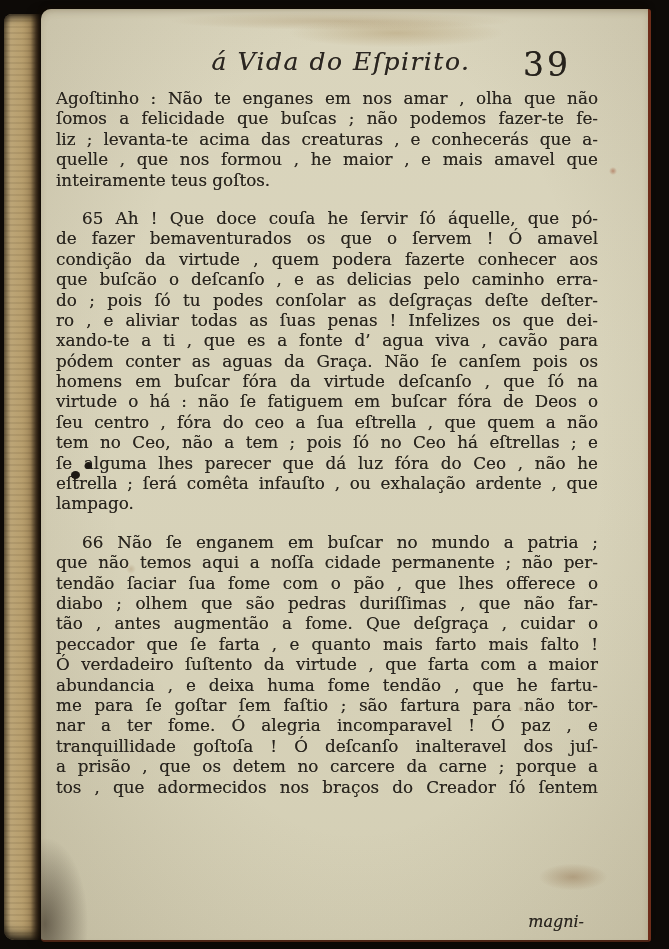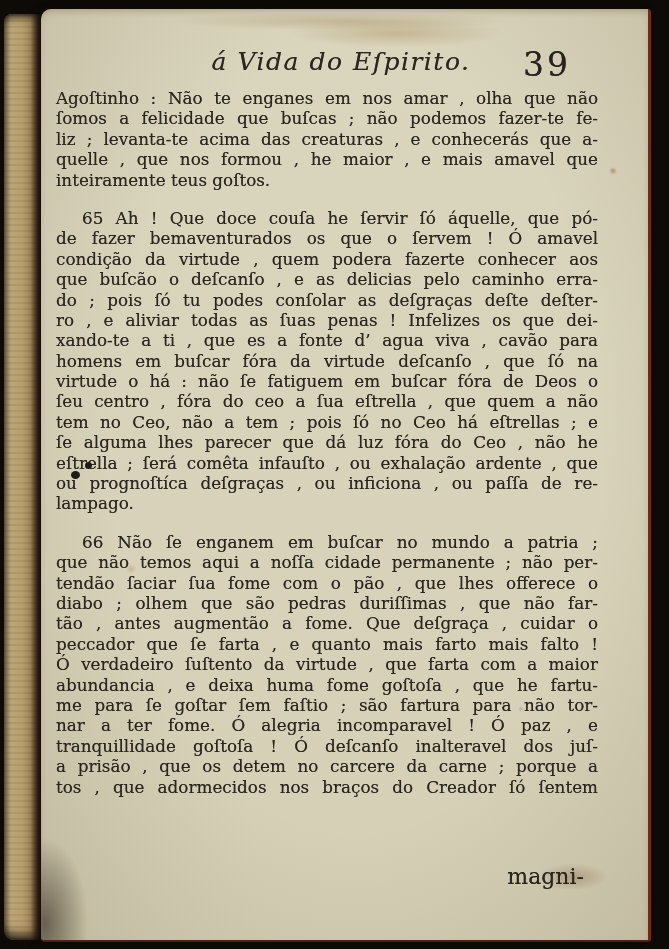--- a/index.html
+++ b/index.html
@@ -73,27 +73,28 @@
   .line{
     text-align:justify;
     text-align-last:justify;
     white-space:nowrap;
     height:20.4px;
     overflow:visible;
   }
   .line.short{text-align-last:left;white-space:normal;}
   .line.indent{text-indent:26px;margin-top:18px;}
   .catchword{
-    position:absolute;left:15px;top:855px;width:542px;
+    position:absolute;left:15px;top:903px;width:542px;
     text-align:right;
     padding-right:0;
     box-sizing:border-box;
-    font-size:22px;
+    font-size:16px;
     color:#28241e;
     text-shadow:0 0 .5px rgba(40,35,28,.55);
+    font-style:italic;
   }
   .catchword span{margin-right:14px;}
 
   .ink-dot{position:absolute;border-radius:50%;background:#1e1a14;}
   .ink-dot.big{left:30px;top:462px;width:9px;height:8px;}
   .ink-dot.small{left:44px;top:453px;width:7px;height:7px;}
 </style>
 </head>
 <body>
 
@@ -115,36 +116,36 @@
         <div class="line">liz ; levanta-te acima das creaturas , e conhecerás que a-</div>
         <div class="line">quelle , que nos formou , he maior , e mais amavel que</div>
         <div class="line short">inteiramente teus goſtos.</div>
         <div class="line indent">65   Ah ! Que doce couſa he ſervir ſó áquelle, que pó-</div>
         <div class="line">de fazer bemaventurados os que o ſervem !  Ó amavel</div>
         <div class="line">condição da virtude , quem podera fazerte conhecer aos</div>
         <div class="line">que buſcão o deſcanſo , e as delicias pelo caminho erra-</div>
         <div class="line">do ; pois ſó tu podes conſolar as deſgraças deſte deſter-</div>
         <div class="line">ro , e aliviar todas as ſuas penas ! Infelizes os que dei-</div>
         <div class="line">xando-te a ti , que es a fonte d’ agua viva , cavão para</div>
+        <div class="line">pódem conter as aguas da Graça. Não ſe canſem pois os</div>
         <div class="line">homens em buſcar fóra da virtude deſcanſo , que ſó na</div>
         <div class="line">virtude o há : não ſe fatiguem em buſcar fóra de Deos o</div>
         <div class="line">ſeu centro , fóra do ceo a ſua eſtrella , que quem a não</div>
         <div class="line">tem no Ceo, não a tem ; pois ſó no Ceo há eſtrellas ; e</div>
         <div class="line">ſe alguma lhes parecer que dá luz fóra do Ceo , não he</div>
         <div class="line">eſtrella ; ſerá comêta infauſto , ou exhalação ardente , que</div>
-        <div class="line">ou prognoſtíca deſgraças , ou inficiona , ou paſſa de re-</div>
         <div class="line short">lampago.</div>
         <div class="line indent">66   Não ſe enganem em buſcar no mundo a patria ;</div>
         <div class="line">que não temos aqui a noſſa cidade permanente ; não per-</div>
         <div class="line">tendão ſaciar ſua fome com o pão , que lhes offerece o</div>
         <div class="line">diabo ; olhem que são pedras duriſſimas , que não far-</div>
         <div class="line">tão , antes augmentão a fome. Que deſgraça , cuidar o</div>
         <div class="line">peccador que ſe farta , e quanto mais farto mais falto !</div>
         <div class="line">Ó verdadeiro ſuſtento da virtude , que farta com a maior</div>
-        <div class="line">abundancia , e deixa huma fome goſtoſa , que he fartu-</div>
+        <div class="line">abundancia , e deixa huma fome tendão , que he fartu-</div>
         <div class="line">me para ſe goſtar ſem faſtio ; são fartura para não tor-</div>
         <div class="line">nar a ter fome. Ó alegria incomparavel !  Ó paz , e</div>
         <div class="line">tranquillidade goſtoſa !  Ó deſcanſo inalteravel dos juſ-</div>
         <div class="line">a prisão , que os detem no carcere da carne ; porque a</div>
         <div class="line">tos , que adormecidos nos braços do Creador ſó ſentem</div>
       </div>
 
     <div class="catchword">
       <span>magni-</span>
     </div>

